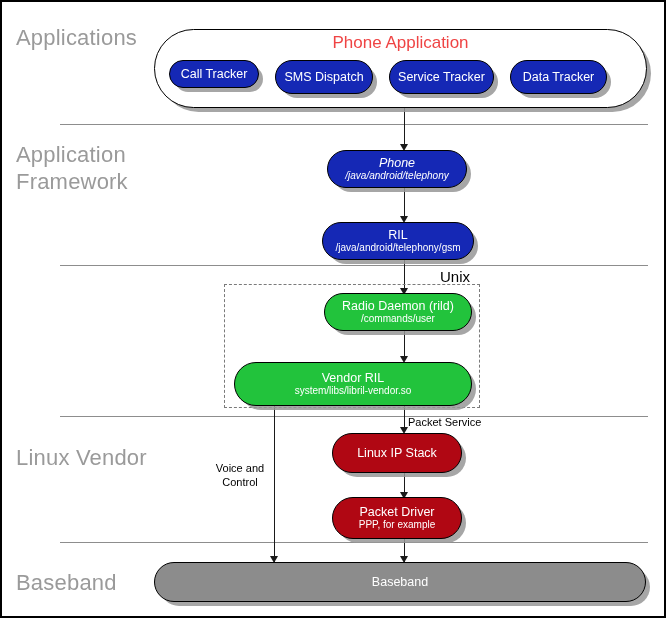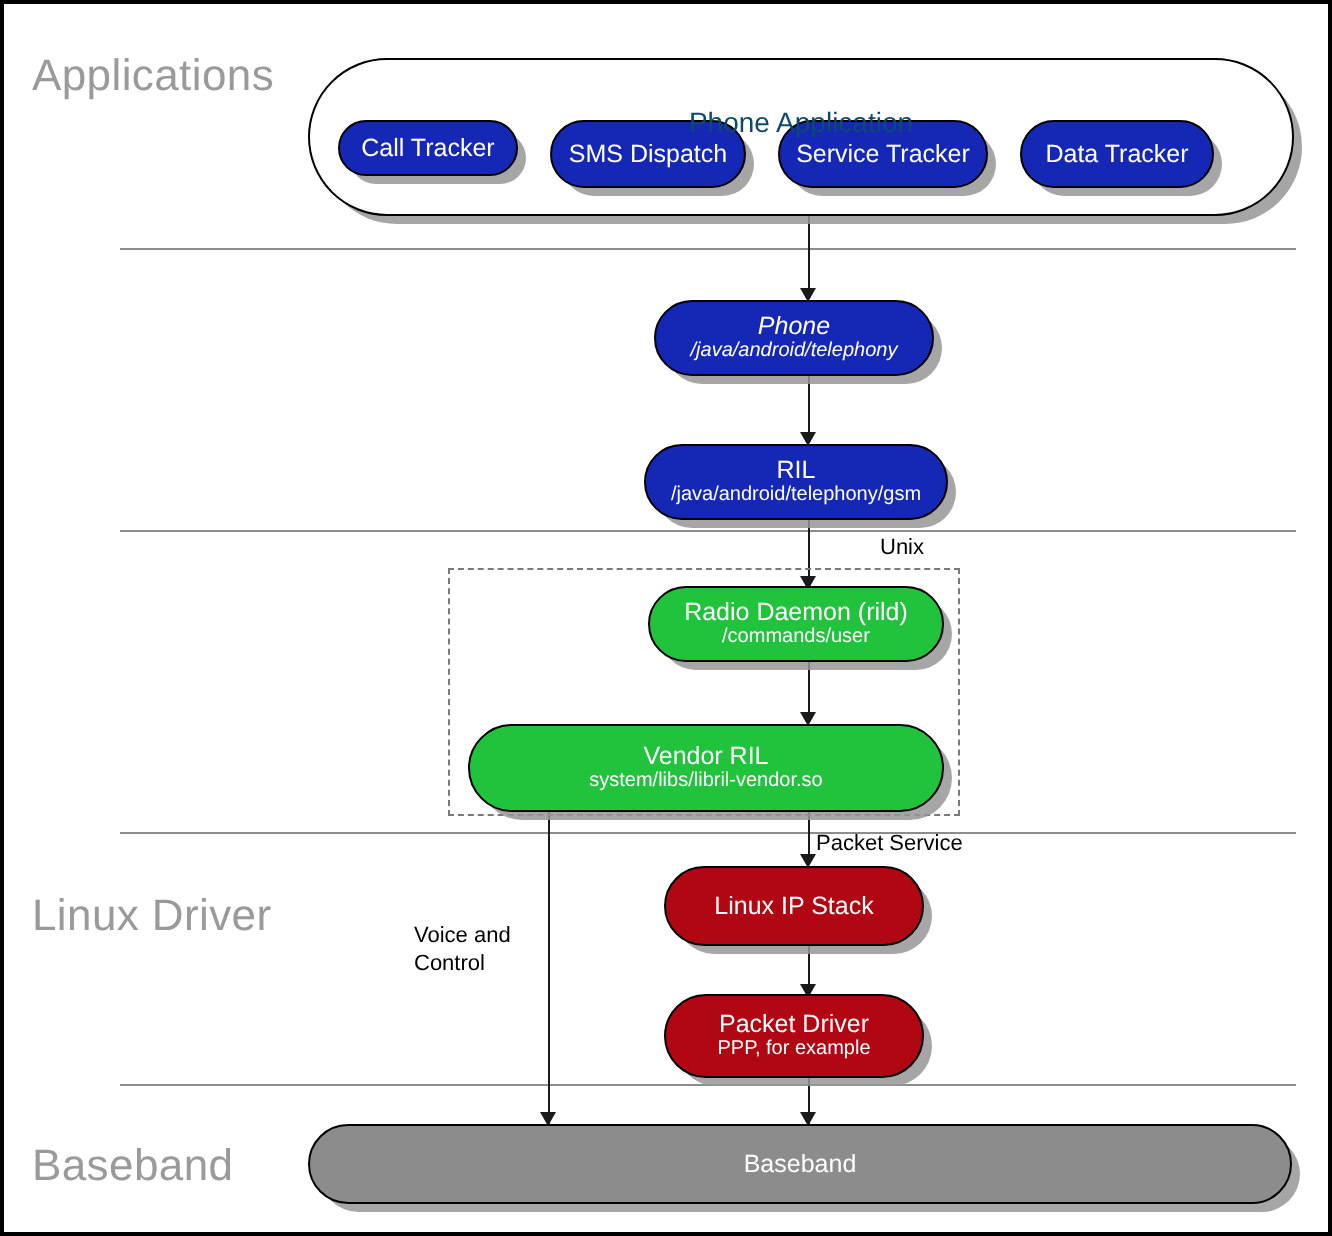--- a/index.html
+++ b/index.html
@@ -64,39 +64,38 @@
     border:1.6px solid #000000;
     border-radius:999px;
     background:#ffffff;
     box-shadow:5px 5px 0 -1px rgba(150,150,150,.85);
     z-index:3;
   }
   .app-title{
     position:absolute;
     left:152px;top:31px;width:493px;
     text-align:center;
-    font-size:14px;
-    color:#0c4a6e;
+    font-size:17px;
+    color:#ef4444;
     z-index:5;
-    margin-top:20px;
   }
 
   
   .unix-box{
     position:absolute;
     left:222px;top:282px;width:256px;height:124px;
     border:1.6px dashed #7a7a7a;
     box-sizing:border-box;
     background:transparent;
     z-index:2;
   }
   .unix-label{
     position:absolute;
     left:438px;top:266px;
-    font-size:11px;
+    font-size:15px;
     color:#000000;
     z-index:5;
   }
 
   
   .vline{
     position:absolute;
     width:1.4px;
     background:#1a1a1a;
     z-index:1;
@@ -107,36 +106,38 @@
     border-left:4.5px solid transparent;
     border-right:4.5px solid transparent;
     border-top:7px solid #1a1a1a;
     z-index:1;
   }
   .edge-label{
     position:absolute;
     font-size:11px;
     line-height:14px;
     color:#000000;
-    text-align:left;
+    text-align:center;
     z-index:5;
   }
 </style>
 </head>
 <body>
 
 <div id="diagram">
 
   <div class="divider" style="top:122px;"></div>
   <div class="divider" style="top:263px;"></div>
   <div class="divider" style="top:414px;"></div>
   <div class="divider" style="top:540px;"></div>
 
   <div class="layer-title" style="left:14px;top:22px;">Applications</div>
-  <div class="layer-title" style="left:14px;top:442px;">Linux Driver</div>
+  <div class="layer-title" style="left:14px;top:139px;">Application
+Framework</div>
+  <div class="layer-title" style="left:14px;top:442px;">Linux Vendor</div>
   <div class="layer-title" style="left:14px;top:567px;">Baseband</div>
 
   <div class="app-container"></div>
   <div class="app-title">Phone Application</div>
 
   <div class="pill blue" style="left:167px;top:58px;width:90px;height:28px;">
     <span class="t1">Call Tracker</span>
   </div>
   <div class="pill blue" style="left:273px;top:58px;width:98px;height:34px;text-align:right;">
     <span class="t1">SMS Dispatch</span>

